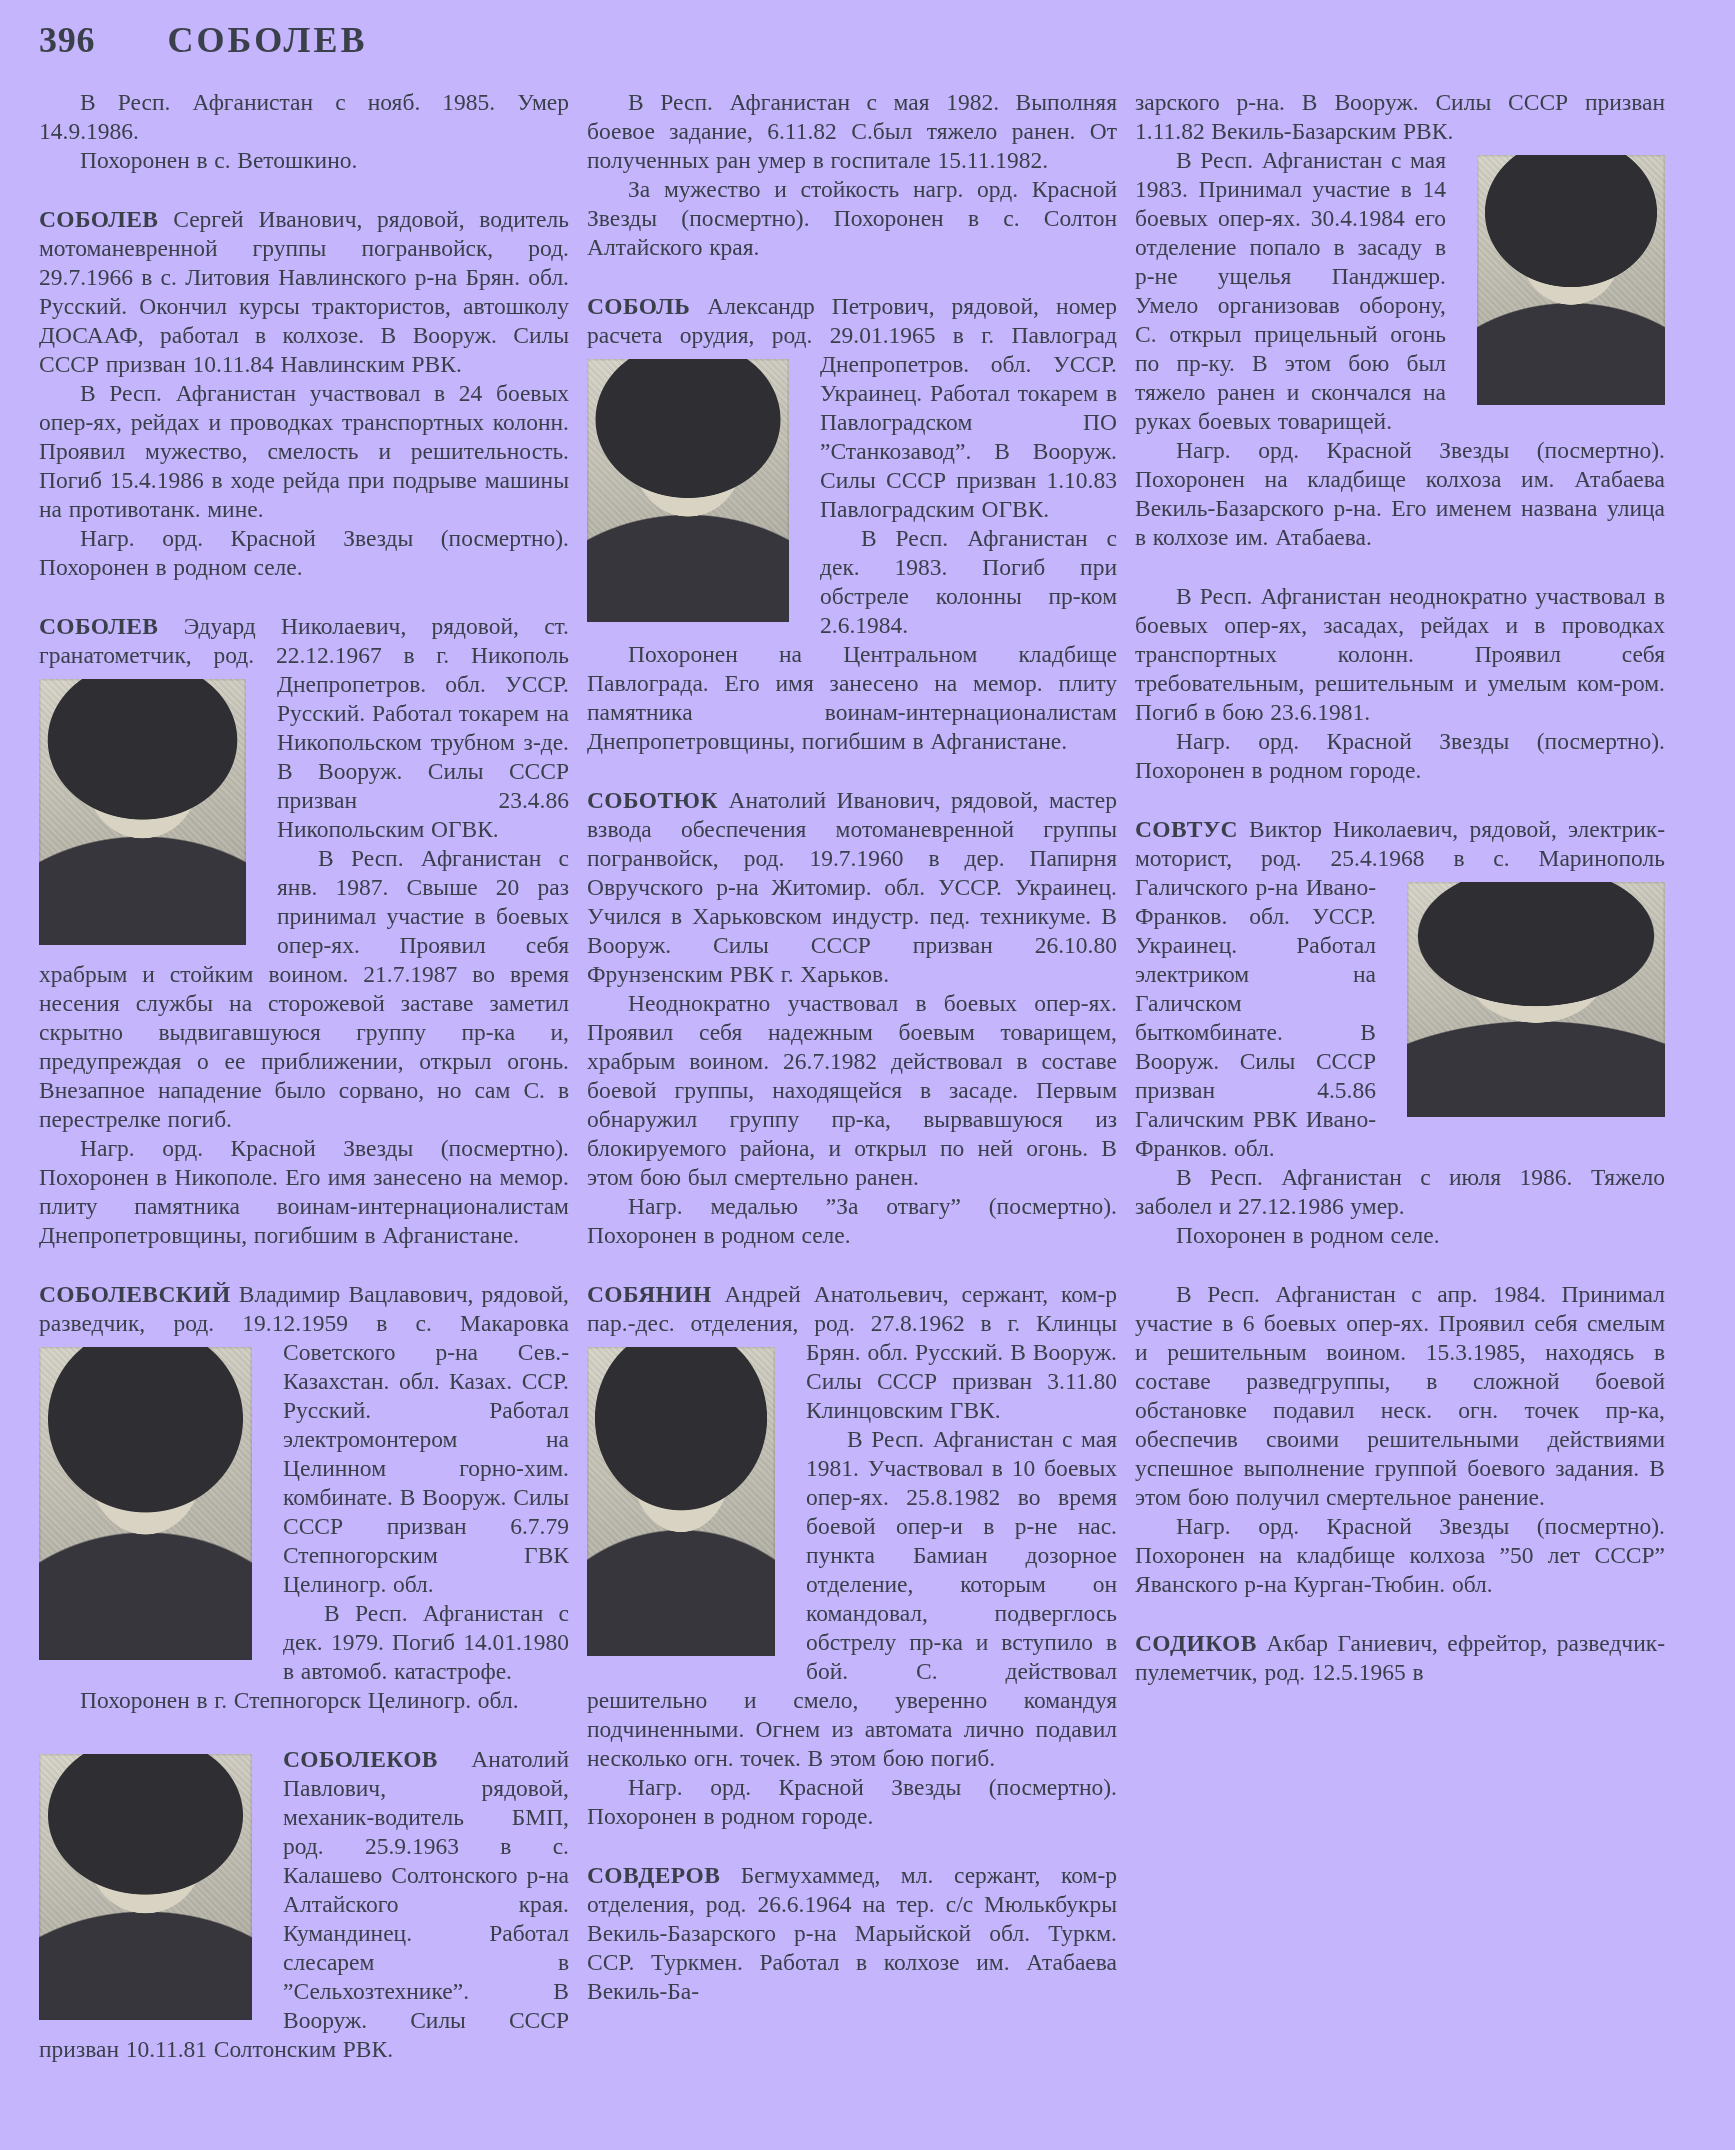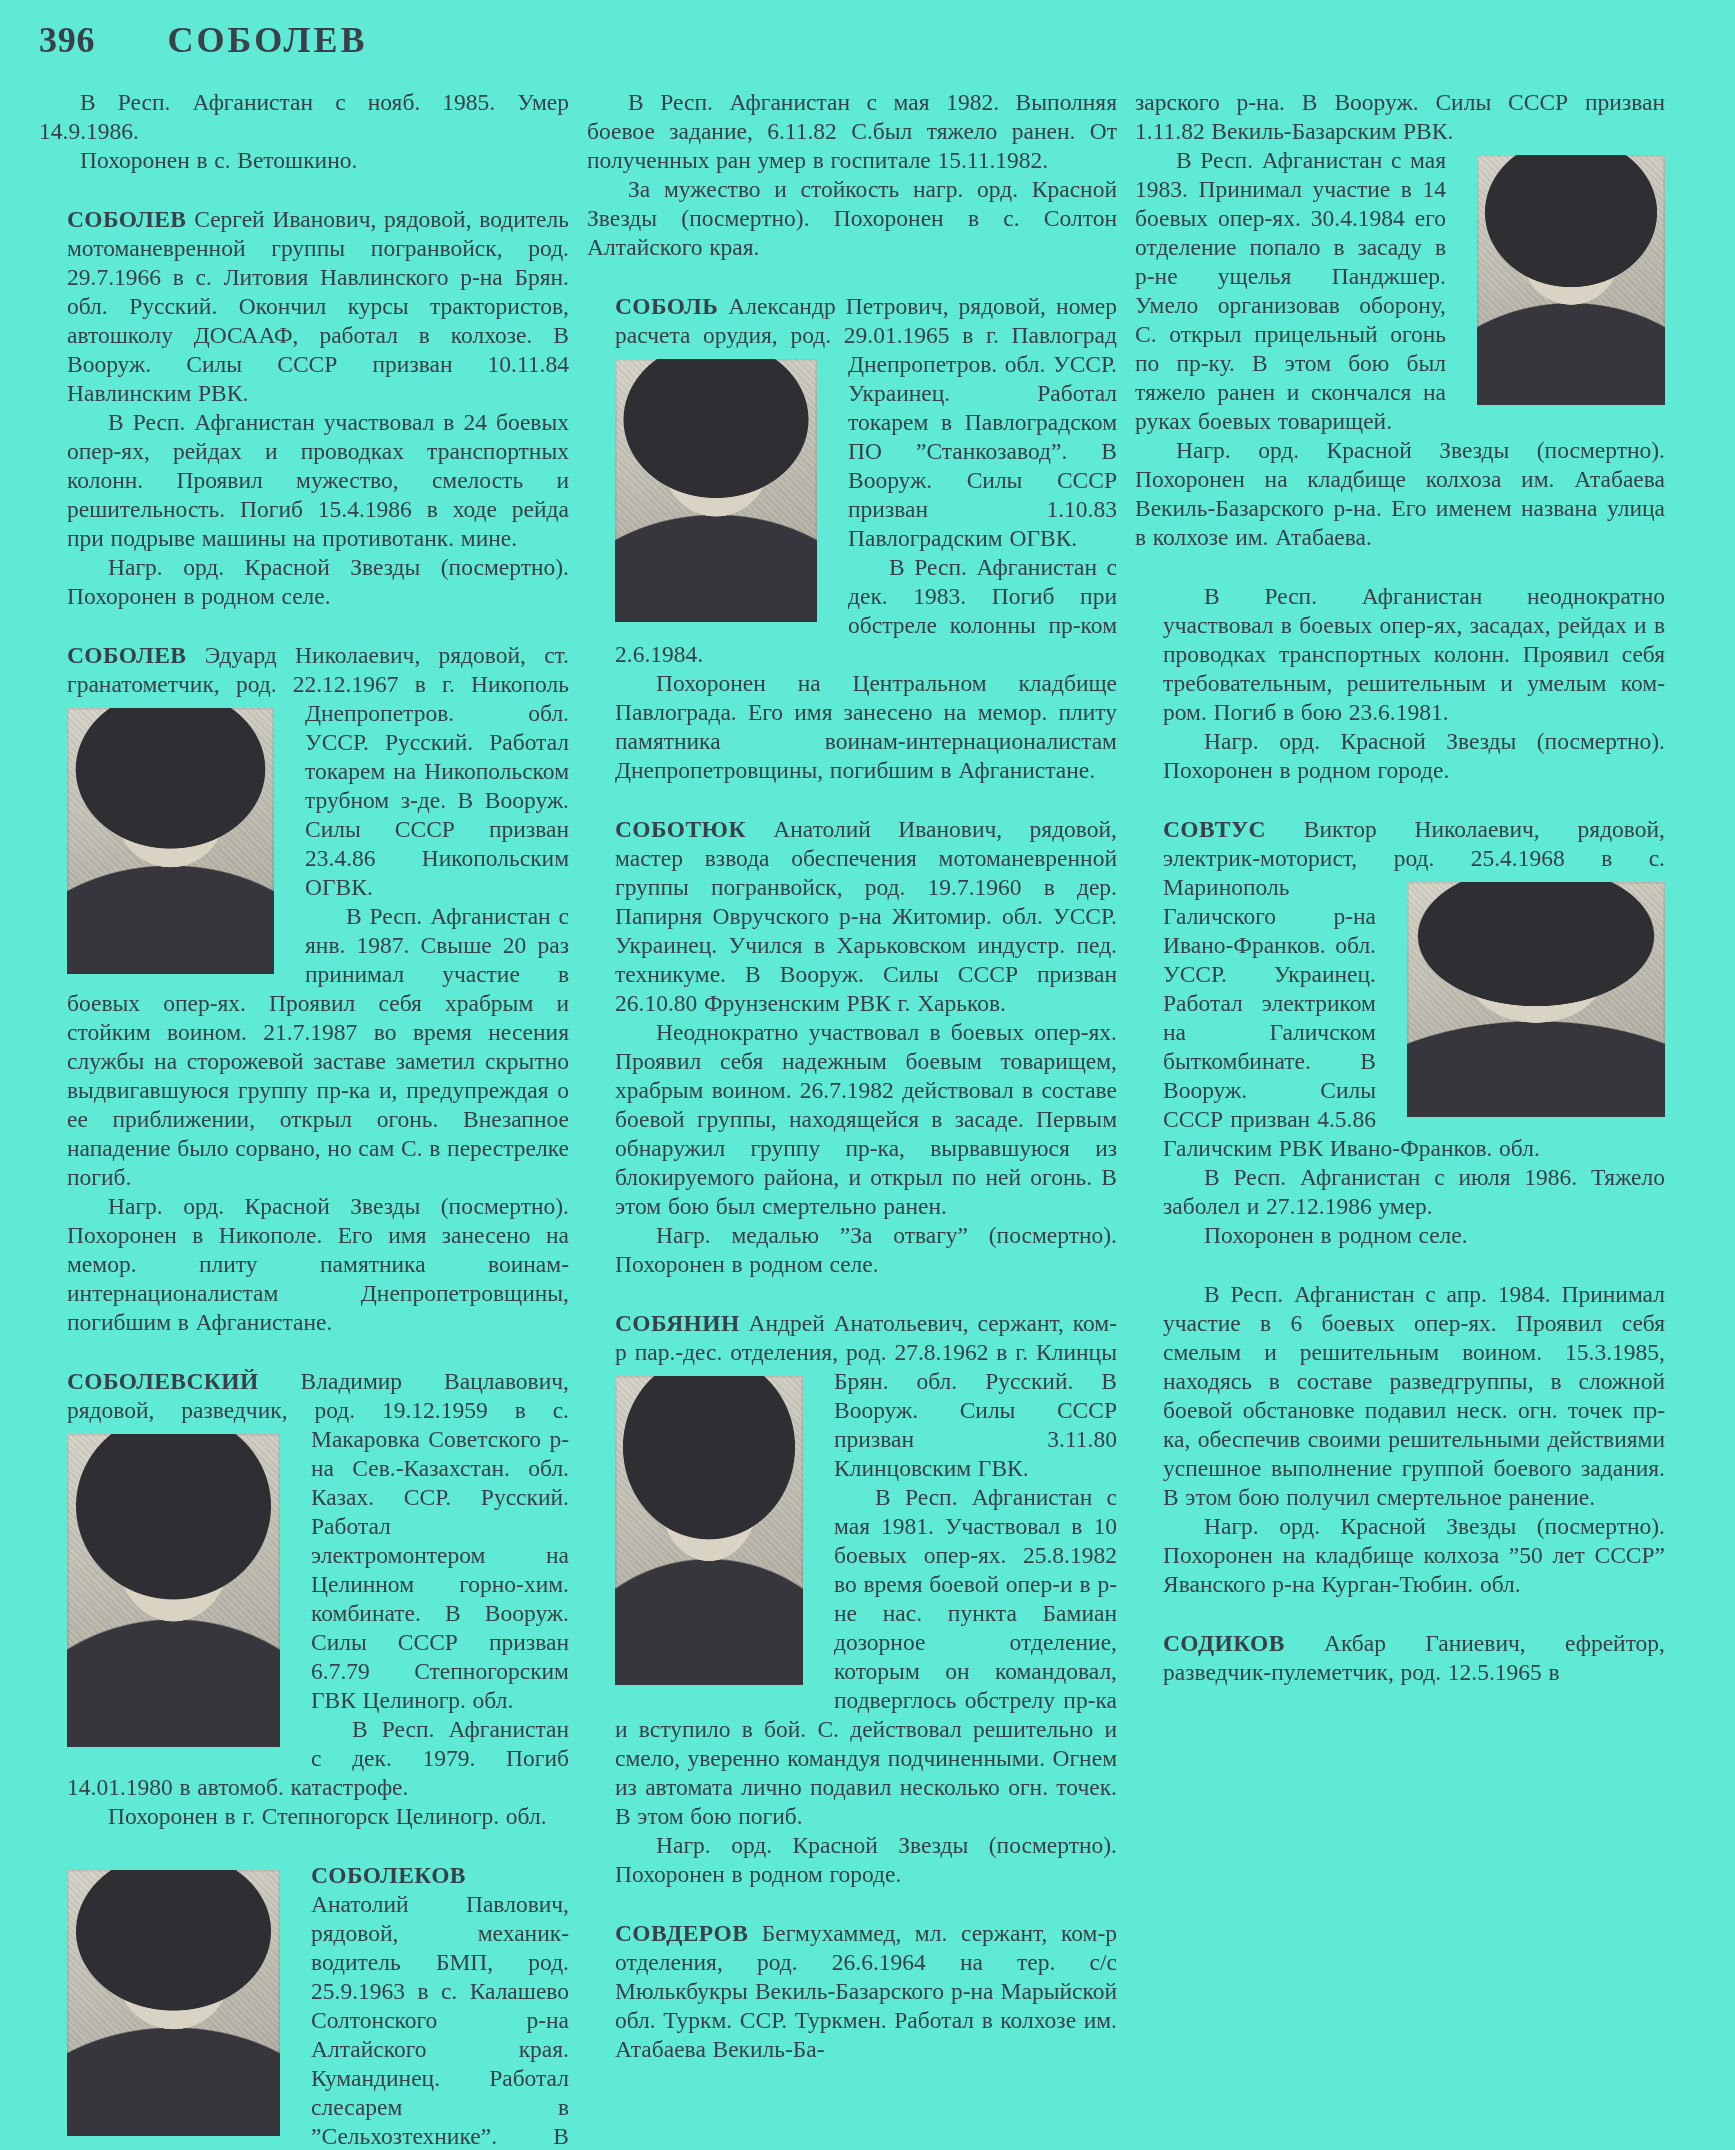--- a/index.html
+++ b/index.html
@@ -1,32 +1,32 @@
 <!DOCTYPE html>
 <html style="font-size:12.5px"><head>
 <meta charset="utf-8">
 <style>
   html,body{margin:0;padding:0;background:#dddcd6;}
   .page{
     width:1736px;height:2151px;margin:0 auto;overflow:hidden;
-    background:#5eead4;color:#3a404a;
+    background:#c4b5fd;color:#3a404a;
     font-family:"Liberation Serif","DejaVu Serif",serif;
     box-sizing:border-box;padding:19px 41px 0 39px;
   }
   header.pghead{display:flex;align-items:baseline;margin:0 0 26.6px 0;}
   .pagenum{font-size:36px;font-weight:bold;letter-spacing:0.8px;}
   .htitle{font-size:36px;font-weight:bold;letter-spacing:3.1px;margin-left:72px;}
   .cols{display:flex;gap:18px;}
   .col{width:530px;flex:0 0 530px;}
   p.para{margin:0;text-align:justify;font-size:23.5px;line-height:29px;
          word-spacing:0.8px;}
   p.indent{text-indent:41px;}
   .block{margin:0;}
   .block::after{content:"";display:block;clear:both;}
-  .entry{margin-top:30px;margin-left:28px;}
+  .entry{margin-top:30px;}
   b.surname{font-weight:bold;letter-spacing:0.4px;}
   .photo{
     display:block;
     background:
       radial-gradient(ellipse 46% 30% at 50% 23%, #2e2e33 0 99%, rgba(0,0,0,0) 100%),
       radial-gradient(ellipse 27% 22% at 50% 38%, #d9d3c3 0 99%, rgba(0,0,0,0) 100%),
       radial-gradient(ellipse 88% 54% at 50% 113%, #36363c 0 99%, rgba(0,0,0,0) 100%),
       repeating-linear-gradient(45deg, rgba(255,255,255,0.05) 0 2.3px, rgba(0,0,0,0.045) 2.3px 4.7px),
       linear-gradient(168deg,#d6d3c8 0%,#bab7ab 55%,#a8a59b 100%);
     box-shadow:inset 0 0 0 1.6px rgba(50,50,55,0.12);

